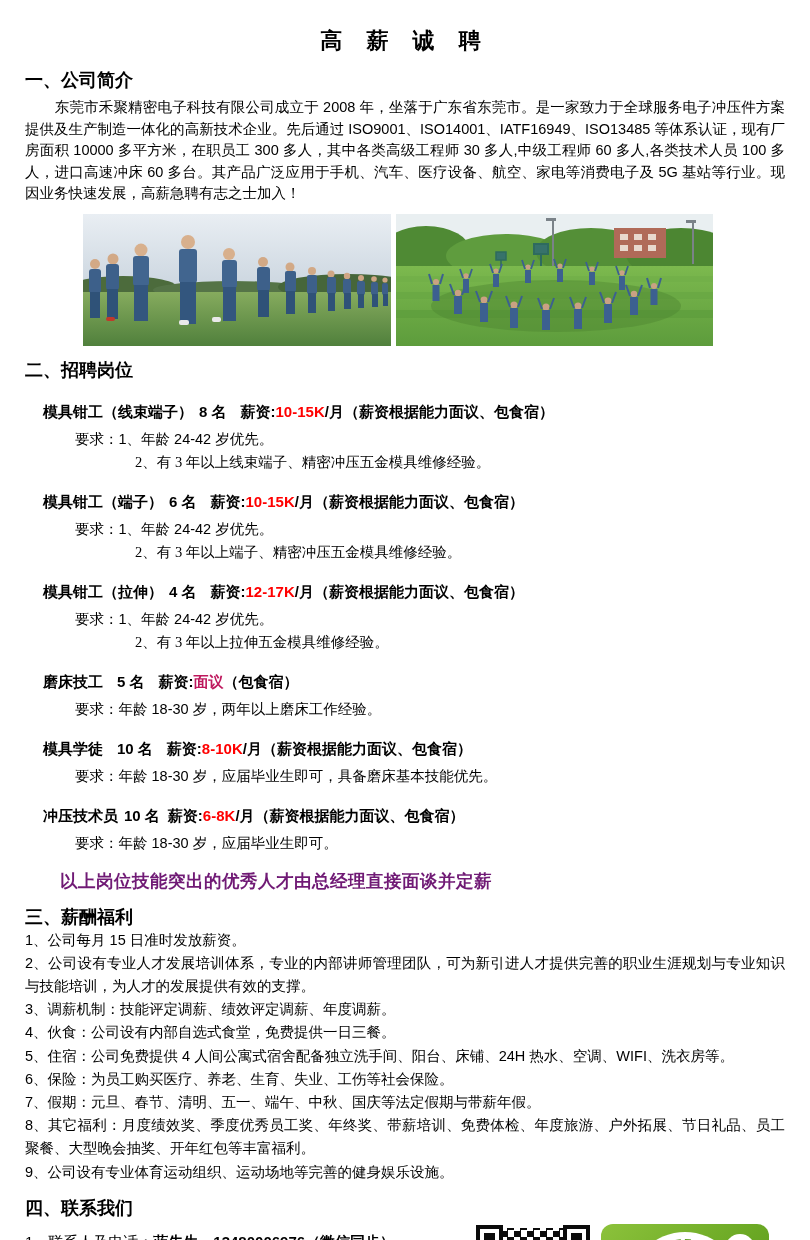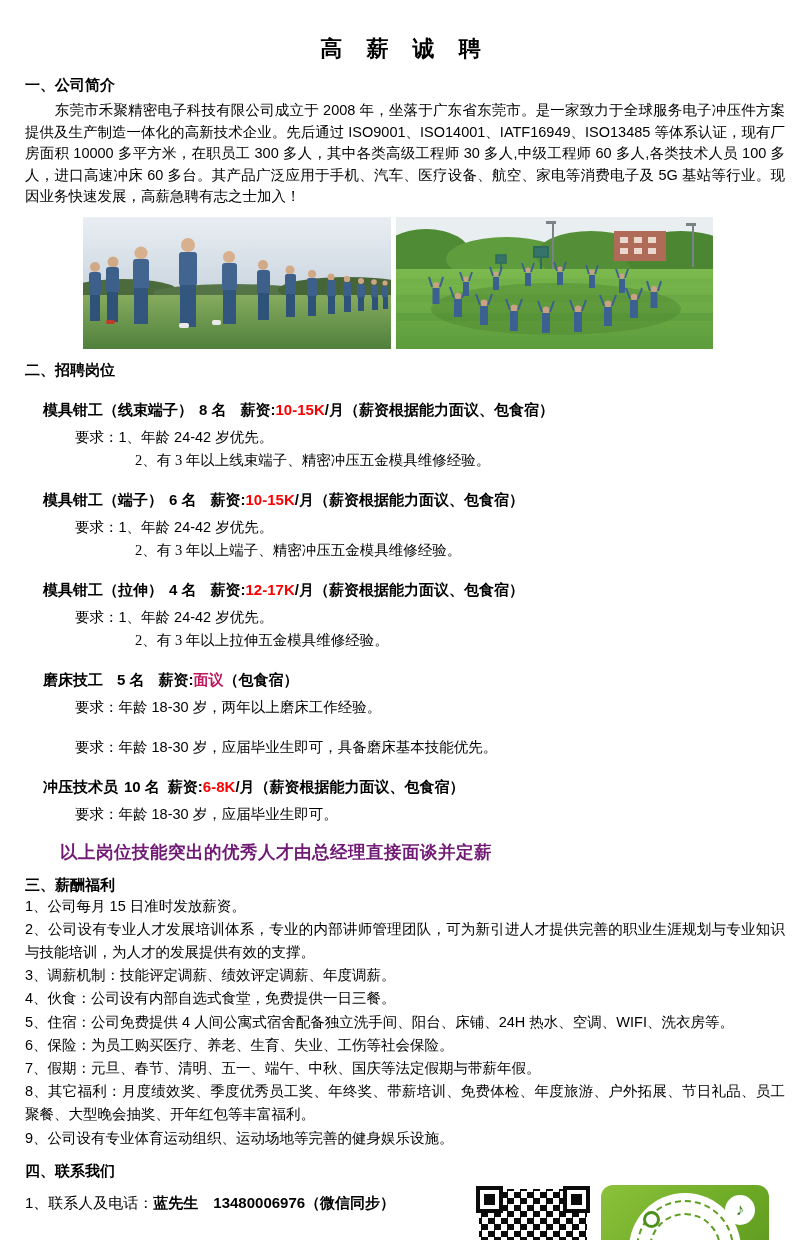--- a/index.html
+++ b/index.html
@@ -5,30 +5,30 @@
   html, body {
     margin: 0;
     padding: 0;
     width: 810px;
     height: 1240px;
     background: #ffffff;
     overflow: hidden;
     font-family: "Liberation Sans", "DejaVu Sans", sans-serif;
     color: #000;
   }
-  .page { box-sizing: border-box; width: 810px; height: 1240px; padding: 28px 25px 0 25px; }
+  .page { box-sizing: border-box; width: 810px; height: 1240px; padding: 20px 25px 0 25px; }
 
   .doc-title {
     text-align: center;
     font-size: 22px;
     font-weight: bold;
     letter-spacing: 9px;
     margin: 6px 0 10px 0;
   }
-  .sec-h { font-size: 15px; font-weight: bold; margin-top: 12px; }
+  .sec-h { font-size: 18px; font-weight: bold; margin-top: 12px; }
 
   .intro {
     font-size: 14.5px;
     line-height: 21.5px;
     text-align: justify;
     text-indent: 2.05em;
     margin: 5px 0 0 0;
   }
 
   .photos { display: flex; gap: 5px; margin: 9px 0 0 58px; }
@@ -352,20 +352,23 @@
   </div>
 
   <div class="job">
     <div class="job-line">
       <span>磨床技工</span><span class="count" style="margin-left:14px">5 名</span><span class="sal-label">薪资:</span><span class="salary plain">面议</span><span>（包食宿）</span>
     </div>
     <div class="req"><span>要求：</span><span>年龄 18-30 岁，两年以上磨床工作经验。</span></div>
   </div>
 
   <div class="job">
+    <div class="job-line">
+      <span>模具学徒</span><span class="count" style="margin-left:14px">10 名</span><span class="sal-label">薪资:</span><span class="salary">8-10K</span><span>/月（薪资根据能力面议、包食宿）</span>
+    </div>
     <div class="req"><span>要求：</span><span>年龄 18-30 岁，应届毕业生即可，具备磨床基本技能优先。</span></div>
   </div>
 
   <div class="job">
     <div class="job-line">
       <span>冲压技术员</span><span class="count">10 名</span><span class="sal-label" style="margin-left:2px">薪资:</span><span class="salary">6-8K</span><span>/月（薪资根据能力面议、包食宿）</span>
     </div>
     <div class="req"><span>要求：</span><span>年龄 18-30 岁，应届毕业生即可。</span></div>
   </div>
 

